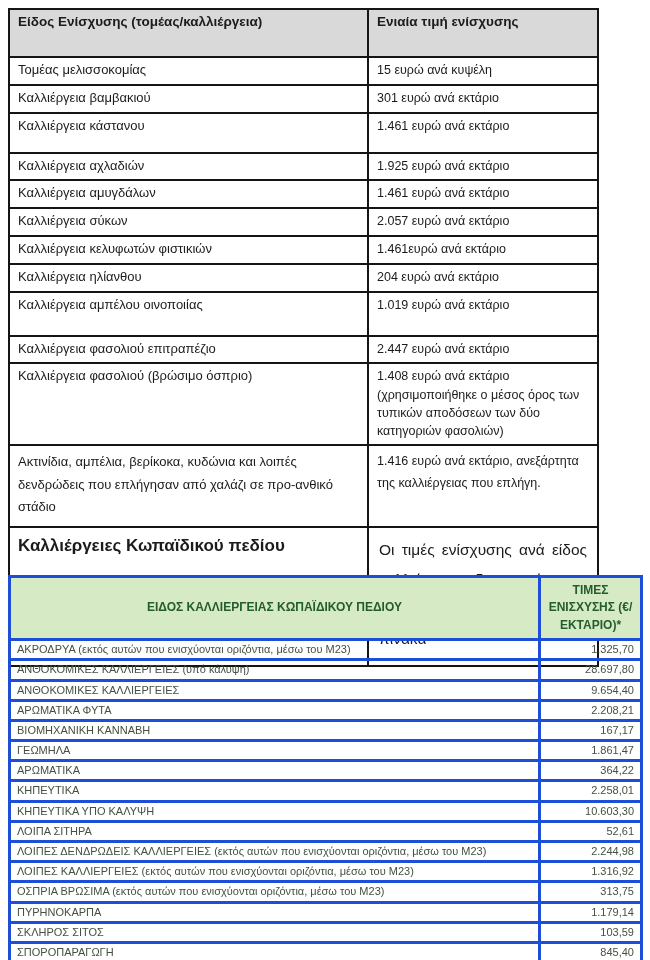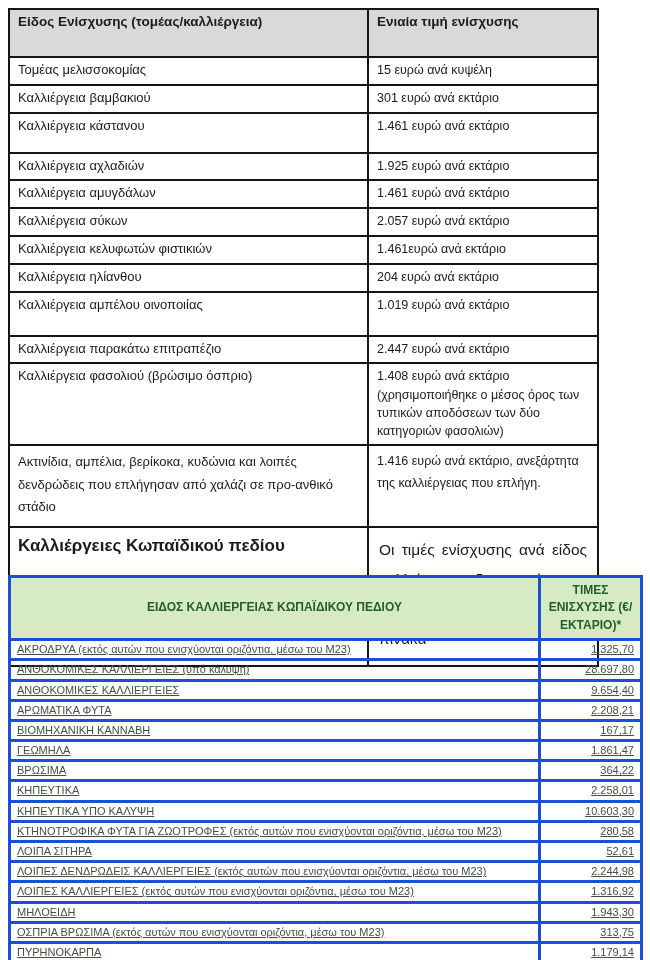--- a/index.html
+++ b/index.html
@@ -73,21 +73,20 @@
   }
   table.t2 tbody td {
     color: #44513f;
     font-size: 11px;
     line-height: 1.2;
     padding: 2px 6px;
     white-space: nowrap;
     overflow: hidden;
     height: 13px;
     vertical-align: middle;
-    text-decoration: underline;
   }
   table.t2 tbody td.num { text-align: right; }
 </style>
 </head>
 <body>
 
 <div class="page">
 
   <table class="t1">
     <colgroup>
@@ -131,21 +130,21 @@
         </tr>
         <tr>
           <td>Καλλιέργεια ηλίανθου</td>
           <td>204 ευρώ ανά εκτάριο</td>
         </tr>
         <tr>
           <td>Καλλιέργεια αμπέλου οινοποιίας</td>
           <td>1.019 ευρώ ανά εκτάριο</td>
         </tr>
         <tr>
-          <td>Καλλιέργεια παρακάτω επιτραπέζιο</td>
+          <td>Καλλιέργεια φασολιού επιτραπέζιο</td>
           <td>2.447 ευρώ ανά εκτάριο</td>
         </tr>
         <tr>
           <td>Καλλιέργεια φασολιού (βρώσιμο όσπριο)</td>
           <td>1.408 ευρώ ανά εκτάριο (χρησιμοποιήθηκε ο μέσος όρος των τυπικών αποδόσεων των δύο κατηγοριών φασολιών)</td>
         </tr>
         <tr>
           <td>Ακτινίδια, αμπέλια, βερίκοκα, κυδώνια και λοιπές δενδρώδεις που επλήγησαν από χαλάζι σε προ-ανθικό στάδιο</td>
           <td>1.416 ευρώ ανά εκτάριο, ανεξάρτητα της καλλιέργειας που επλήγη.</td>
         </tr>
@@ -188,52 +187,44 @@
         </tr>
         <tr>
           <td>ΒΙΟΜΗΧΑΝΙΚΗ ΚΑΝΝΑΒΗ</td>
           <td class="num">167,17</td>
         </tr>
         <tr>
           <td>ΓΕΩΜΗΛΑ</td>
           <td class="num">1.861,47</td>
         </tr>
         <tr>
-          <td>ΒΡΩΣΙΜΑ</td>
+          <td>ΑΡΩΜΑΤΙΚΑ</td>
           <td class="num">364,22</td>
         </tr>
         <tr>
           <td>ΚΗΠΕΥΤΙΚΑ</td>
           <td class="num">2.258,01</td>
         </tr>
         <tr>
           <td>ΚΗΠΕΥΤΙΚΑ ΥΠΟ ΚΑΛΥΨΗ</td>
           <td class="num">10.603,30</td>
         </tr>
         <tr>
-          <td>ΚΤΗΝΟΤΡΟΦΙΚΑ ΦΥΤΑ ΓΙΑ ΖΩΟΤΡΟΦΕΣ (εκτός αυτών που ενισχύονται οριζόντια, μέσω του Μ23)</td>
-          <td class="num">280,58</td>
-        </tr>
-        <tr>
           <td>ΛΟΙΠΑ ΣΙΤΗΡΑ</td>
           <td class="num">52,61</td>
         </tr>
         <tr>
           <td>ΛΟΙΠΕΣ ΔΕΝΔΡΩΔΕΙΣ ΚΑΛΛΙΕΡΓΕΙΕΣ (εκτός αυτών που ενισχύονται οριζόντια, μέσω του Μ23)</td>
           <td class="num">2.244,98</td>
         </tr>
         <tr>
           <td>ΛΟΙΠΕΣ ΚΑΛΛΙΕΡΓΕΙΕΣ (εκτός αυτών που ενισχύονται οριζόντια, μέσω του Μ23)</td>
           <td class="num">1.316,92</td>
         </tr>
         <tr>
-          <td>ΜΗΛΟΕΙΔΗ</td>
-          <td class="num">1.943,30</td>
-        </tr>
-        <tr>
           <td>ΟΣΠΡΙΑ ΒΡΩΣΙΜΑ (εκτός αυτών που ενισχύονται οριζόντια, μέσω του Μ23)</td>
           <td class="num">313,75</td>
         </tr>
         <tr>
           <td>ΠΥΡΗΝΟΚΑΡΠΑ</td>
           <td class="num">1.179,14</td>
         </tr>
         <tr>
           <td>ΣΚΛΗΡΟΣ ΣΙΤΟΣ</td>
           <td class="num">103,59</td>

